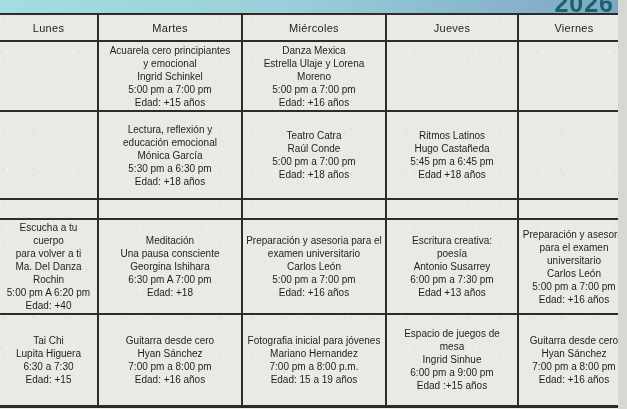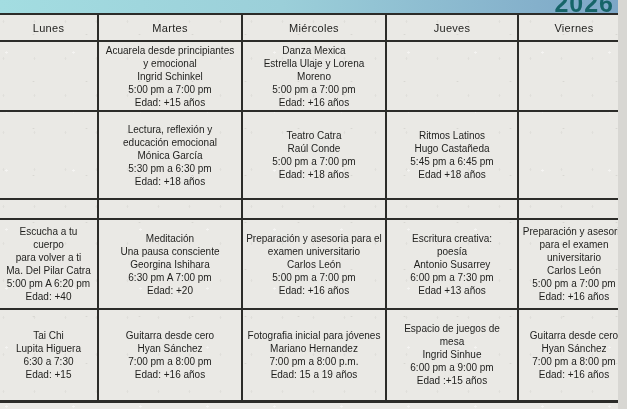--- a/index.html
+++ b/index.html
@@ -96,21 +96,21 @@
           <th>Martes</th>
           <th>Miércoles</th>
           <th>Jueves</th>
           <th>Viernes</th>
         </tr>
     </thead>
     <tbody>
         <tr>
           <td></td>
           <td>
-            <div>Acuarela desde principiantes</div>
+            <div>Acuarela cero principiantes</div>
             <div>y emocional</div>
             <div>Ingrid Schinkel</div>
             <div>5:00 pm a 7:00 pm</div>
             <div>Edad: +15 años</div>
           </td>
           <td>
             <div>Danza Mexica</div>
             <div>Estrella Ulaje y Lorena Moreno</div>
             <div>5:00 pm a 7:00 pm</div>
             <div>Edad: +16 años</div>
@@ -145,30 +145,30 @@
           <td></td>
           <td></td>
           <td></td>
           <td></td>
           <td></td>
         </tr>
         <tr>
           <td>
             <div>Escucha a tu cuerpo</div>
             <div>para volver a ti</div>
-            <div>Ma. Del Pilar Catra</div>
+            <div>Ma. Del Danza Rochin</div>
             <div>5:00 pm A 6:20 pm</div>
             <div>Edad: +40</div>
           </td>
           <td>
             <div>Meditación</div>
             <div>Una pausa consciente</div>
             <div>Georgina Ishihara</div>
             <div>6:30 pm A 7:00 pm</div>
-            <div>Edad: +20</div>
+            <div>Edad: +18</div>
           </td>
           <td>
             <div>Preparación y asesoria para el</div>
             <div>examen universitario</div>
             <div>Carlos León</div>
             <div>5:00 pm a 7:00 pm</div>
             <div>Edad: +16 años</div>
           </td>
           <td>
             <div>Escritura creativa:</div>

